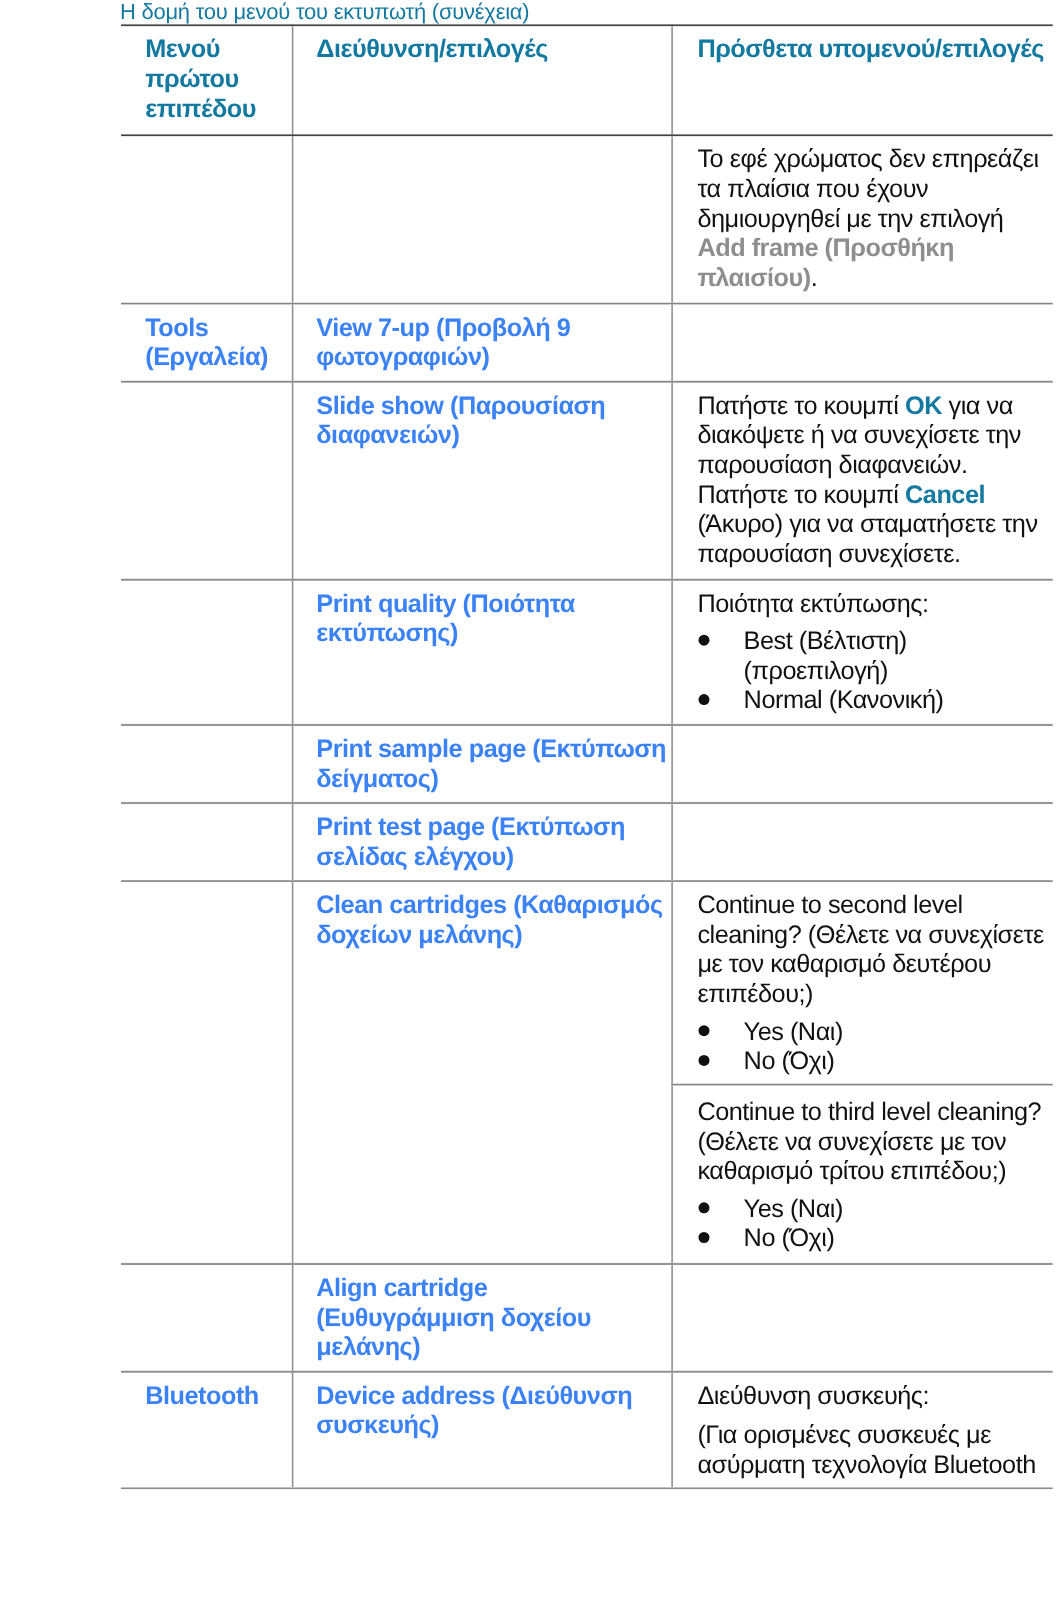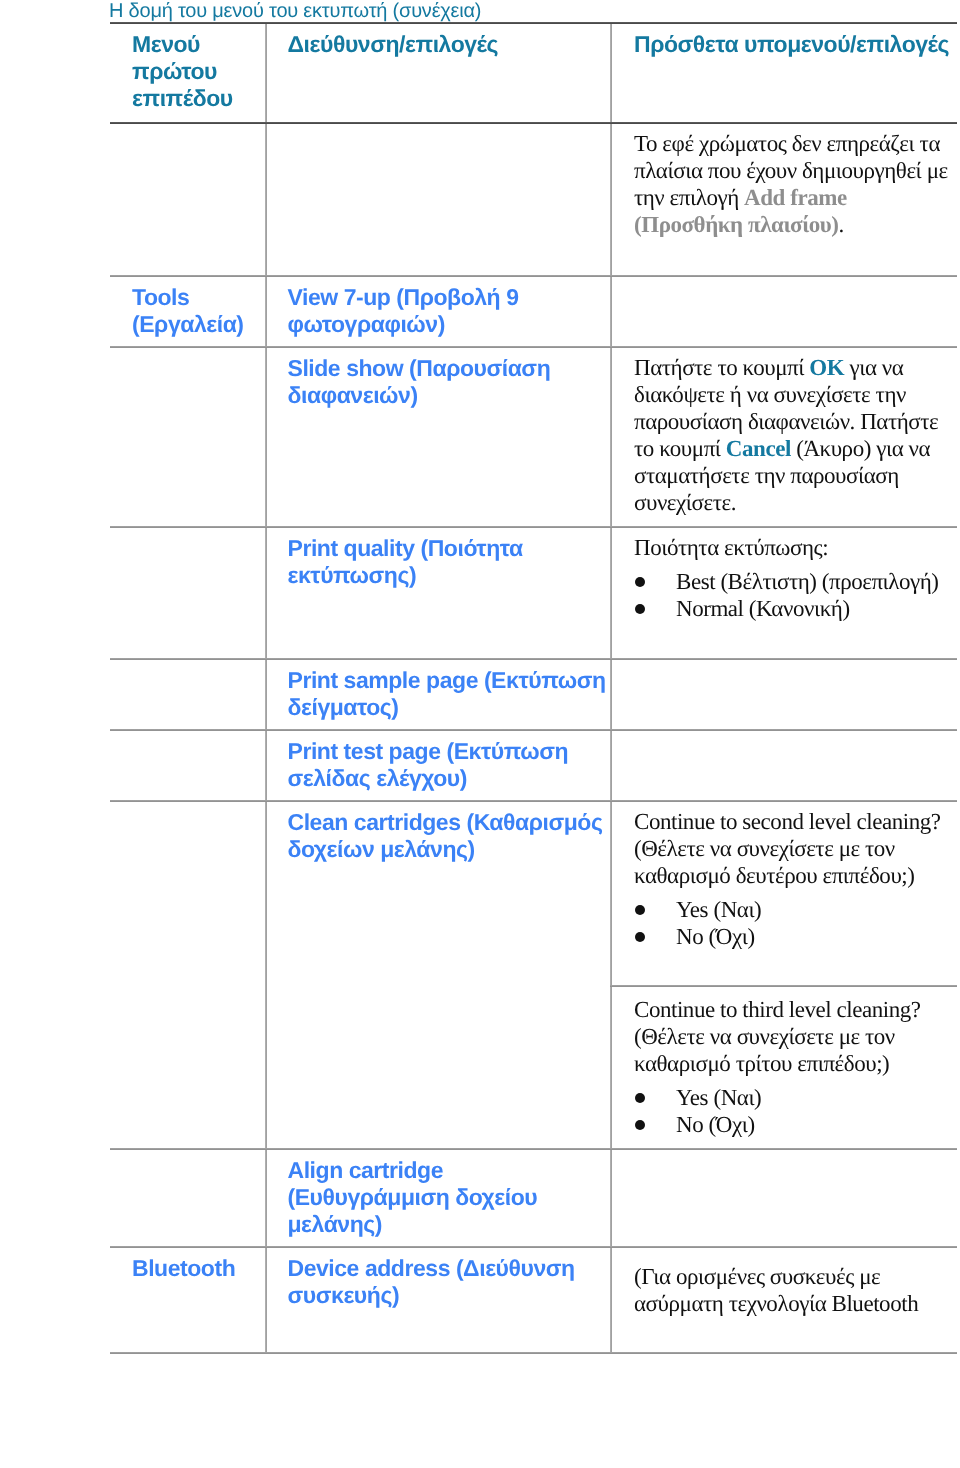--- a/index.html
+++ b/index.html
@@ -20,21 +20,21 @@
 
   
   .tbl{position:absolute;left:110px;top:22px;width:847px;height:1331px;}
   .hrule{position:absolute;height:2px;background:linear-gradient(to bottom,#c4c4c4 0%,#848484 45%,#989898 85%,#e6e6e6 100%);}
   .hrule.dark{height:2px;background:linear-gradient(to bottom,#8e8e8e 0%,#3a3a3a 40%,#4f4f4f 85%,#c8c8c8 100%);}
   .vrule{position:absolute;width:2px;background:linear-gradient(to right,#dcdcdc 0%,#8a8a8a 45%,#a8a8a8 85%,#f0f0f0 100%);}
 
   .cell{position:absolute;margin-left:12px;}
   .hdr{font-size:23px;letter-spacing:-0.45px;line-height:26.9px;color:#1479a0;font-weight:700;}
   .term{font-size:23px;letter-spacing:-0.45px;line-height:26.9px;color:#3b82f6;font-weight:700;}
-  .body{font-size:23px;letter-spacing:-0.45px;line-height:26.9px;color:#111111;font-weight:400;font-family:Liberation Serif, serif;}
+  .body{font-size:23px;letter-spacing:-0.45px;line-height:26.9px;color:#111111;font-weight:400;}
   .body b.blue{color:#1479a0;font-weight:700;}
   .body b.grey{color:#8e8e8e;font-weight:700;}
   ul.bl{list-style:none;margin:7px 0 0 0;padding:0;}
   ul.bl li{position:relative;padding-left:42px;}
   ul.bl li:before{content:"";position:absolute;left:0.5px;top:8px;width:10px;height:10px;border-radius:50%;background:#111111;}
   .gap{margin-top:9px;}
 
   
   .footer{position:absolute;left:4px;top:1508px;width:950px;
     font-size:24px;letter-spacing:-0.2px;line-height:24px;color:#1479a0;font-weight:700;
@@ -108,20 +108,21 @@
         <li>Yes (Ναι)</li>
         <li>No (Όχι)</li>
       </ul>
     </div>
 
     <div class="cell term" style="left:165.5px;top:1135.3px;width:318px;">Align cartridge (Ευθυγράμμιση δοχείου μελάνης)</div>
 
     <div class="cell term" style="left:10px;top:1233.3px;width:140px;">Bluetooth</div>
     <div class="cell term" style="left:165.5px;top:1233.3px;width:318px;">Device address (Διεύθυνση συσκευής)</div>
     <div class="cell body" style="left:512px;top:1233.3px;width:320px;">
+      <div>Διεύθυνση συσκευής:</div>
       <div class="gap">(Για ορισμένες συσκευές με ασύρματη τεχνολογία Bluetooth</div>
     </div>
 
   </div>
 
   <div class="footer">
     <span>Οδηγός χρήσης HP Photosmart 8100 series</span>
     <span>11</span>
   </div>
 

